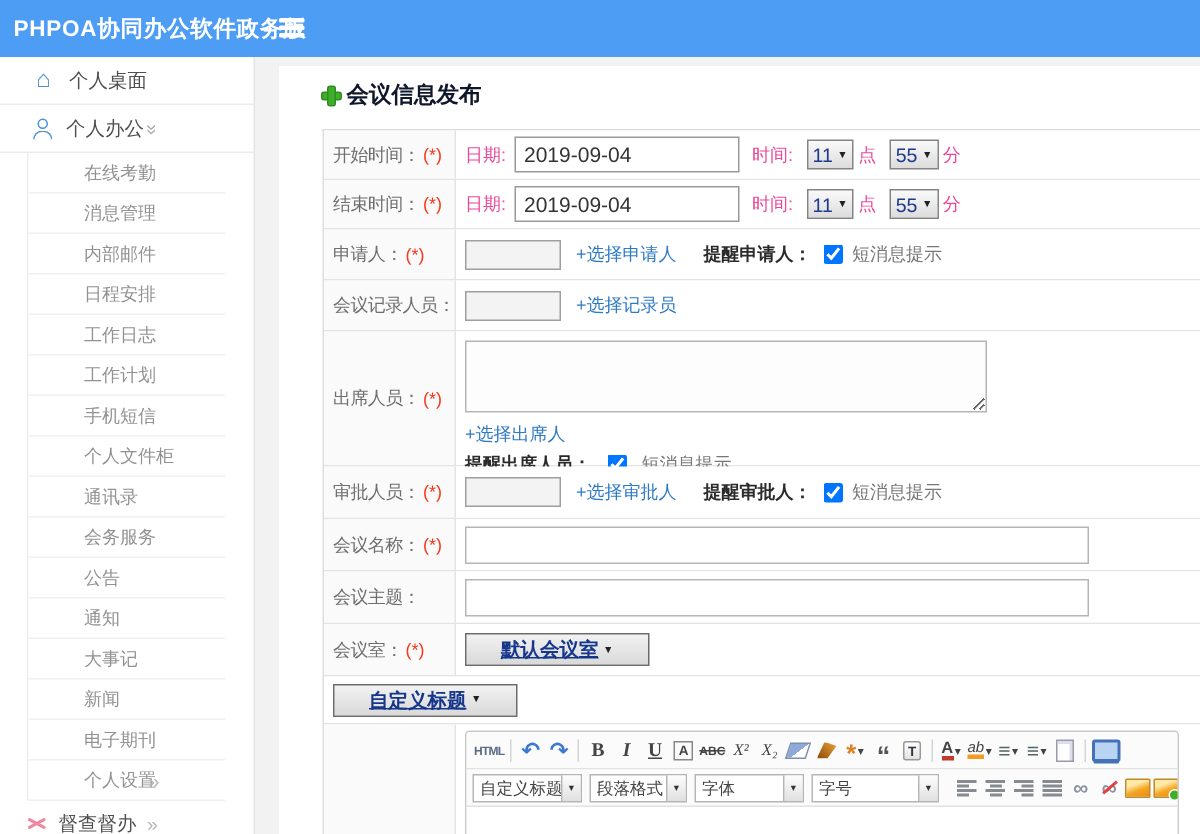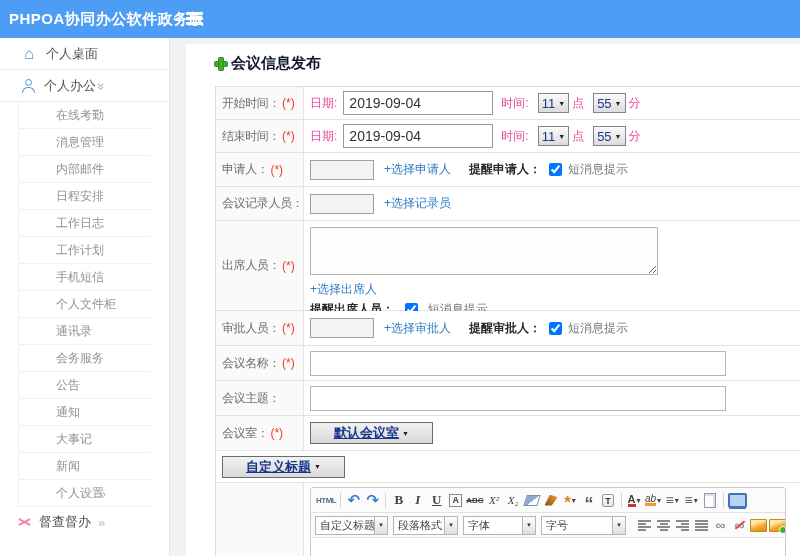--- a/index.html
+++ b/index.html
@@ -197,20 +197,24 @@
       <li data-name="sidebar-item">
         <span class="lbl">大事记</span>
         <span class="chev" data-name="chevron-right-icon"></span>
       </li>
 
       <li data-name="sidebar-item">
         <span class="lbl">新闻</span>
         <span class="chev" data-name="chevron-right-icon"></span>
       </li>
 
+      <li data-name="sidebar-item">
+        <span class="lbl">电子期刊</span>
+        <span class="chev" data-name="chevron-right-icon"></span>
+      </li>
 
       <li data-name="sidebar-item">
         <span class="lbl">个人设置</span>
         <span class="chev" data-name="chevron-right-icon">»</span>
       </li>
     </ul>
   <div class="side-bottom" data-name="sidebar-item-supervision">
     <span class="icon-supervise" data-name="supervision-icon"></span>
     <span class="txt">督查督办</span>
     <span class="chev" data-name="chevron-right-icon">»</span>

